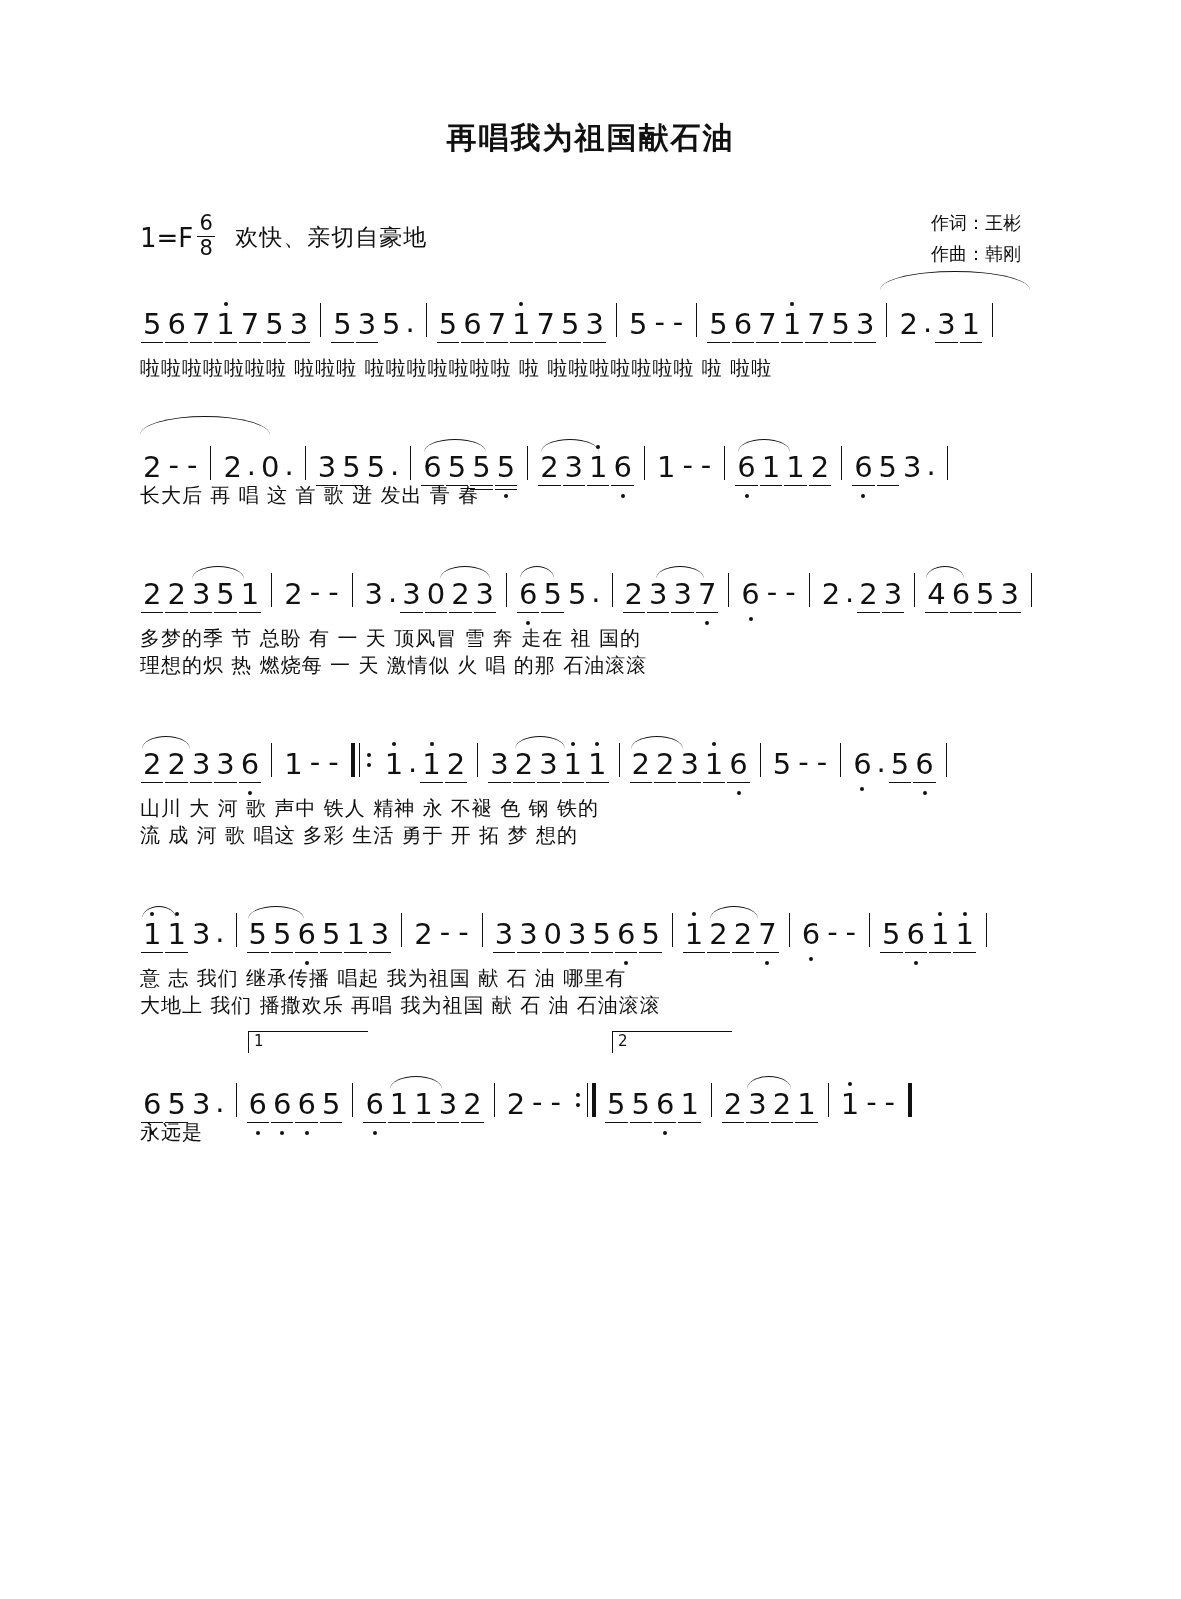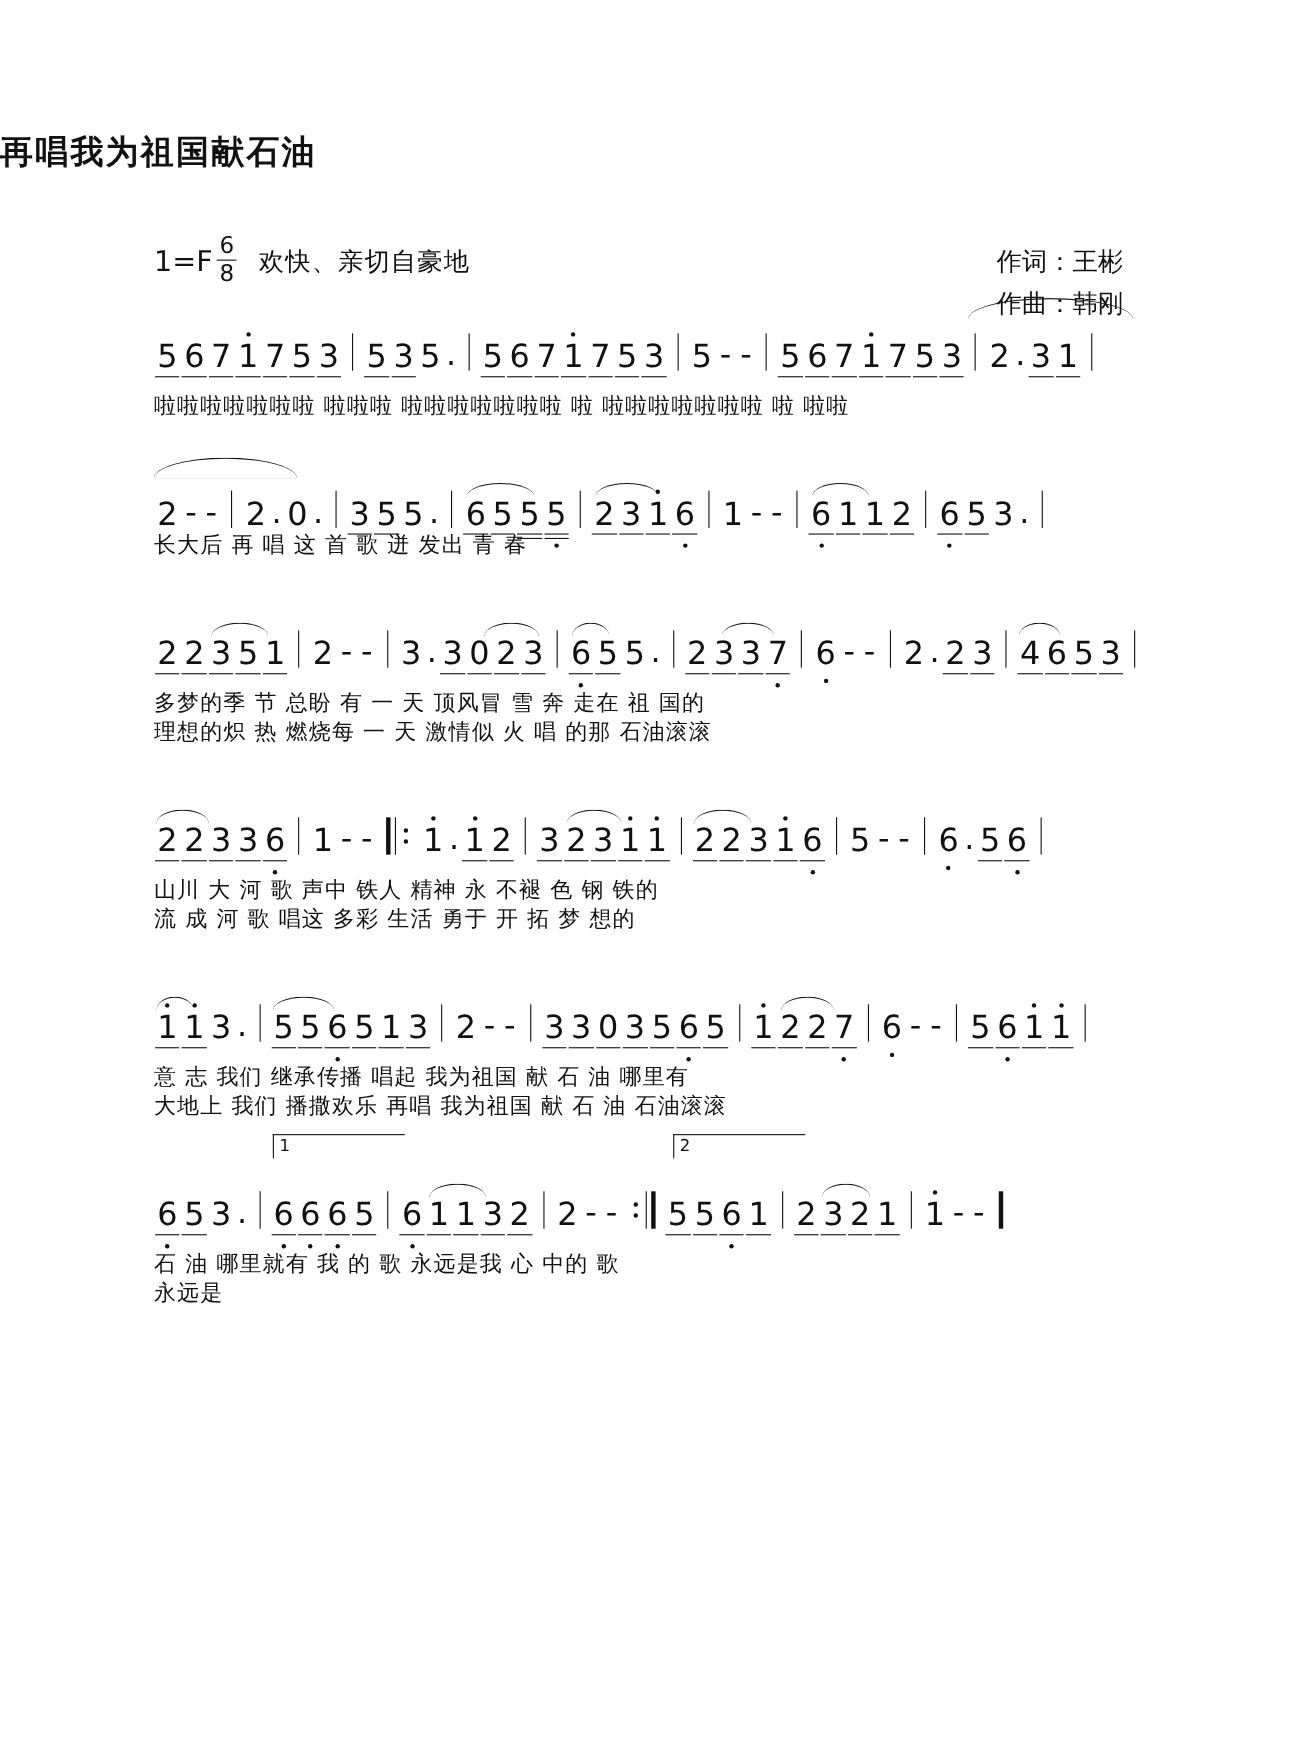--- a/index.html
+++ b/index.html
@@ -14,20 +14,21 @@
     color: #111;
     position: relative;
     overflow: hidden;
   }
   .sheet {
     position: relative;
     width: 1181px;
     height: 1599px;
   }
   .title {
+    text-align: center;
     font-size: 30px;
     font-weight: bold;
     letter-spacing: 2px;
     margin-top: 118px;
     font-family: "DejaVu Sans", sans-serif;
   }
   .meta-row {
     position: relative;
     height: 70px;
     margin-top: 48px;
@@ -54,22 +55,22 @@
   }
   .tempo-text {
     margin-left: 16px;
     font-size: 23px;
     font-family: "DejaVu Sans", sans-serif;
     letter-spacing: 1px;
   }
   .credits {
     position: absolute;
     right: 160px;
-    top: 12px;
-    font-size: 23px;
+    top: 1px;
+    font-size: 18px;
     line-height: 1.7;
     font-family: "DejaVu Sans", sans-serif;
     text-align: center;
   }
   .systems {
     margin-top: 8px;
   }
   .system {
     position: relative;
     margin: 0 0 46px 0;
@@ -626,18 +627,17 @@
           <span class="note u1"><span class="num">1</span></span>
         </span>
         <span class="barline"></span>
         <span class="measure">
           <span class="note oct-up"><span class="num">1</span></span>
           <span class="dash">-</span>
             <span class="dash">-</span>
         </span>
         <span class="barline thick"></span>
       </div>
-      <div class="lyrics">石 油   哪里就有 我  的  歌      永远是我 心 中的 歌</div>
       <div class="lyrics second">永远是</div>
     </div>
 
   </div>
 </div>
 
 </body></html>

